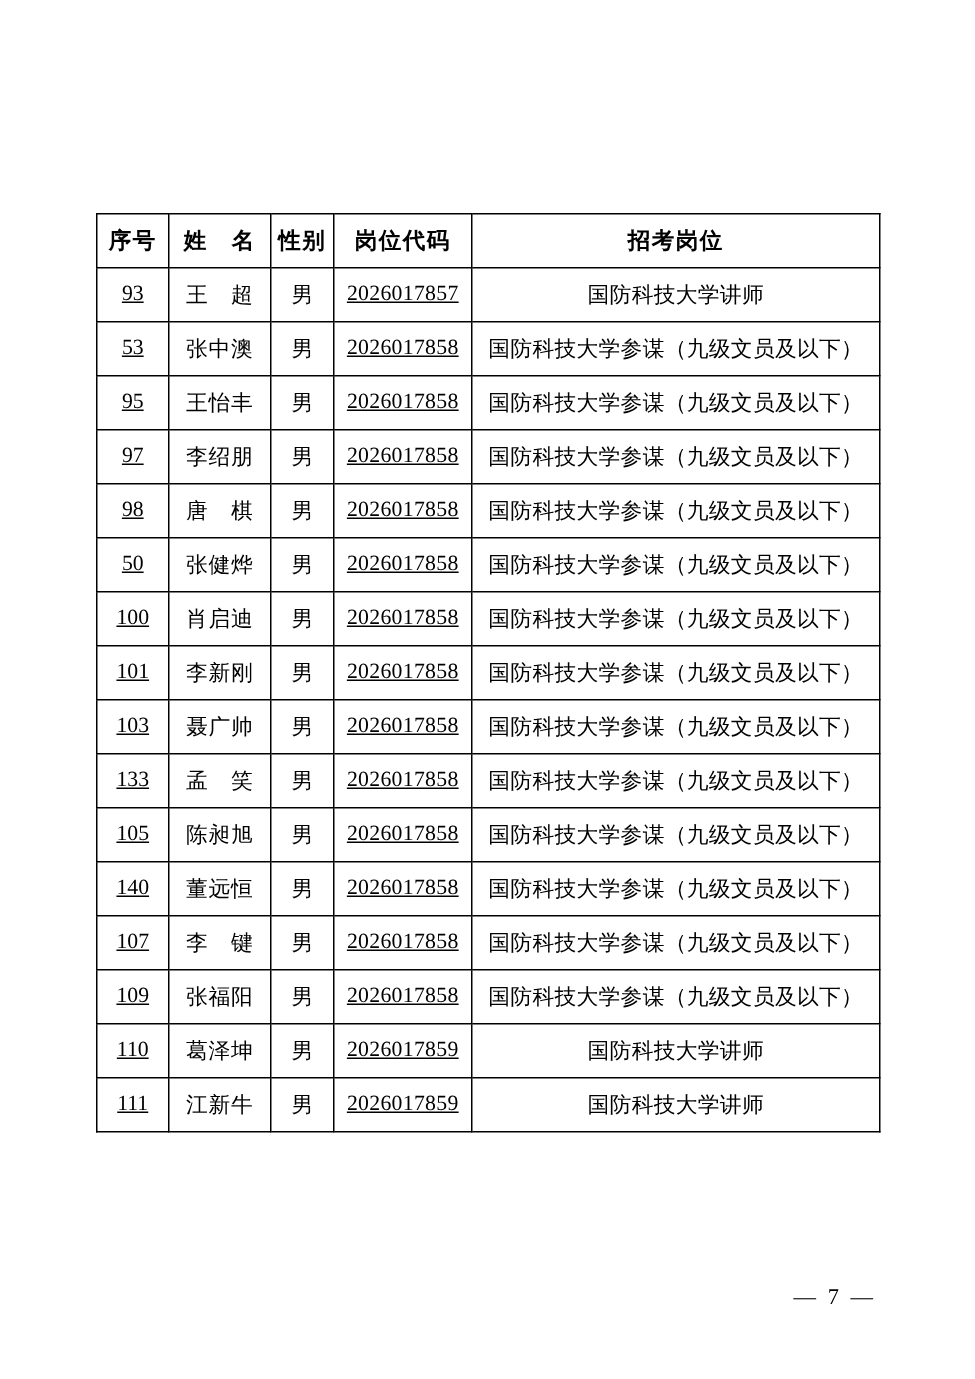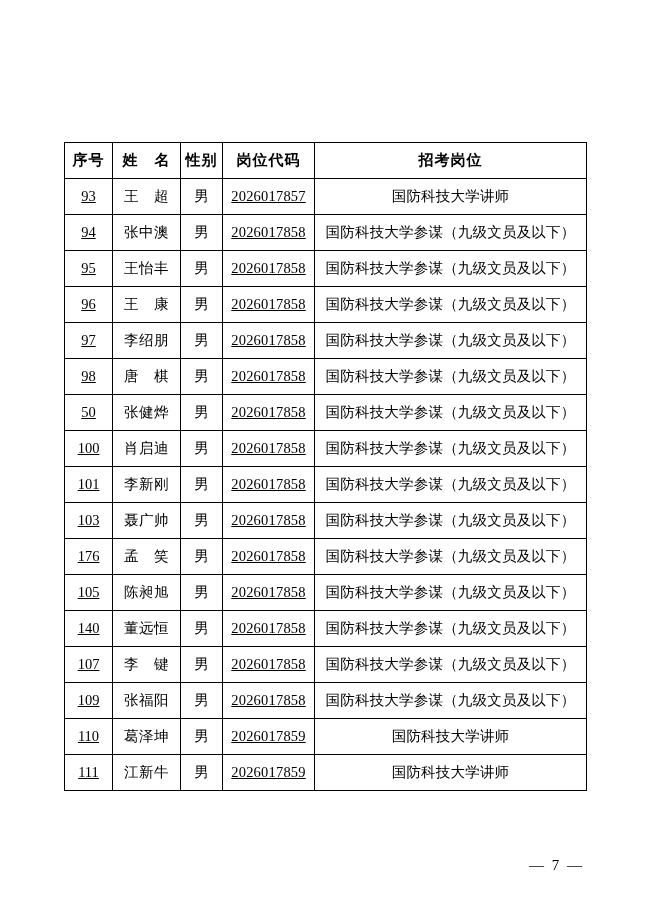--- a/index.html
+++ b/index.html
@@ -119,41 +119,34 @@
       </thead>
       <tbody>
         <tr>
           <td class="cell-index">93</td>
           <td class="cell-name">王　超</td>
           <td class="cell-gender">男</td>
           <td class="cell-code">2026017857</td>
           <td class="cell-post">国防科技大学讲师</td>
         </tr>
         <tr>
-          <td class="cell-index">94</td>
+          <td class="cell-index">53</td>
           <td class="cell-name">张中澳</td>
           <td class="cell-gender">男</td>
           <td class="cell-code">2026017858</td>
           <td class="cell-post">国防科技大学参谋（九级文员及以下）</td>
         </tr>
         <tr>
           <td class="cell-index">95</td>
           <td class="cell-name">王怡丰</td>
           <td class="cell-gender">男</td>
           <td class="cell-code">2026017858</td>
           <td class="cell-post">国防科技大学参谋（九级文员及以下）</td>
         </tr>
         <tr>
-          <td class="cell-index">96</td>
-          <td class="cell-name">王　康</td>
-          <td class="cell-gender">男</td>
-          <td class="cell-code">2026017858</td>
-          <td class="cell-post">国防科技大学参谋（九级文员及以下）</td>
-        </tr>
-        <tr>
           <td class="cell-index">97</td>
           <td class="cell-name">李绍朋</td>
           <td class="cell-gender">男</td>
           <td class="cell-code">2026017858</td>
           <td class="cell-post">国防科技大学参谋（九级文员及以下）</td>
         </tr>
         <tr>
           <td class="cell-index">98</td>
           <td class="cell-name">唐　棋</td>
           <td class="cell-gender">男</td>
@@ -182,21 +175,21 @@
           <td class="cell-post">国防科技大学参谋（九级文员及以下）</td>
         </tr>
         <tr>
           <td class="cell-index">103</td>
           <td class="cell-name">聂广帅</td>
           <td class="cell-gender">男</td>
           <td class="cell-code">2026017858</td>
           <td class="cell-post">国防科技大学参谋（九级文员及以下）</td>
         </tr>
         <tr>
-          <td class="cell-index">176</td>
+          <td class="cell-index">133</td>
           <td class="cell-name">孟　笑</td>
           <td class="cell-gender">男</td>
           <td class="cell-code">2026017858</td>
           <td class="cell-post">国防科技大学参谋（九级文员及以下）</td>
         </tr>
         <tr>
           <td class="cell-index">105</td>
           <td class="cell-name">陈昶旭</td>
           <td class="cell-gender">男</td>
           <td class="cell-code">2026017858</td>

